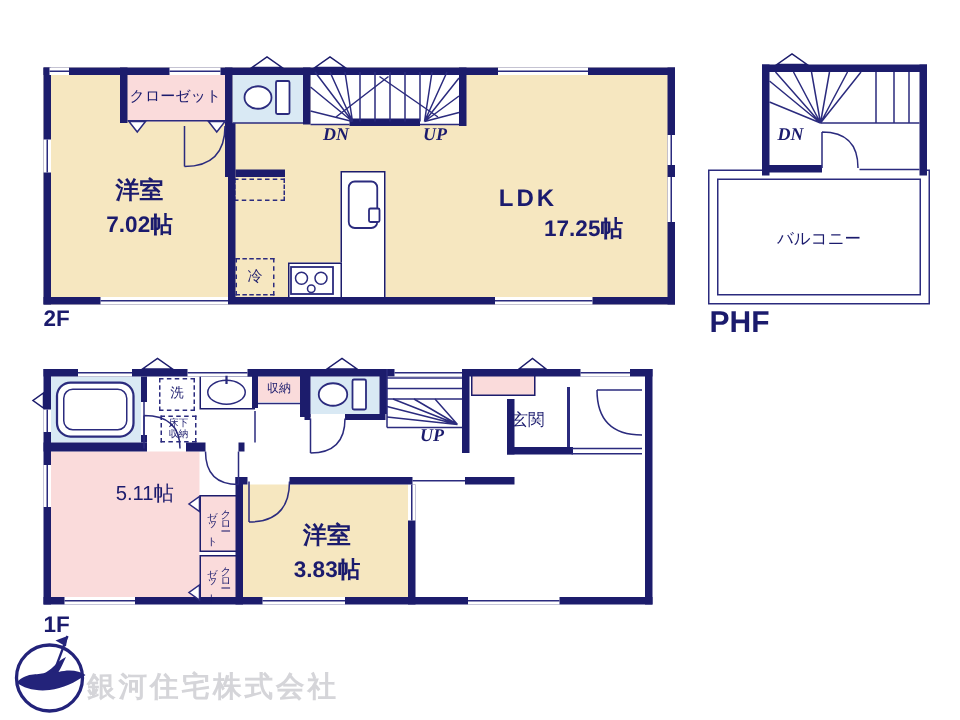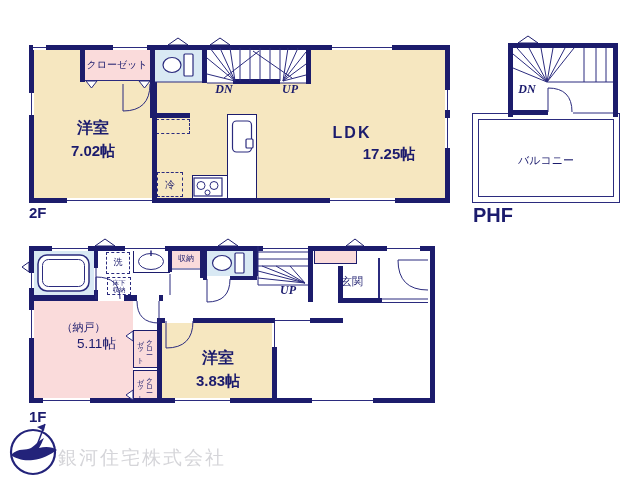--- a/index.html
+++ b/index.html
@@ -15,21 +15,21 @@
   .winh::after{content:"";position:absolute;left:0;right:0;top:2px;height:1px;background:var(--thin);}
   .winv{background:#fff;}
   .winv::after{content:"";position:absolute;top:0;bottom:0;left:2px;width:1px;background:var(--thin);}
   .lbl{color:var(--ink);white-space:nowrap;line-height:1;}
   .c{transform:translate(-50%,-50%);}
   .ser{font-family:"Liberation Serif","DejaVu Serif",serif;font-style:italic;font-weight:bold;}
   .dash{border:1px dashed var(--thin);}
   .boxed{border:1.5px solid var(--wall);}
   .vtext{writing-mode:vertical-rl;text-orientation:upright;color:var(--ink);position:absolute;line-height:1;}
   svg.overlay{position:absolute;left:0;top:0;pointer-events:none;}
-  .company{position:absolute;color:var(--gray);letter-spacing:2px;font-weight:normal;}
+  .company{position:absolute;color:var(--gray);letter-spacing:2px;font-weight:bold;}
 </style>
 </head>
 <body>
 
 <div class="plan">
 
   <div class="fill" style="left:29px;top:45px;width:421px;height:158px;background:var(--tan);"></div>
   <div class="fill" style="left:85px;top:50px;width:65px;height:31px;background:var(--pink);"></div>
   <div class="fill" style="left:155px;top:50px;width:47px;height:32px;background:var(--blue);"></div>
   <div class="fill" style="left:207px;top:48px;width:99px;height:35px;background:#fff;"></div>
@@ -231,21 +231,20 @@
 
   <div class="lbl c" style="left:118px;top:262px;font-size:9px;">洗</div>
   <div class="lbl" style="left:107px;top:279px;width:24px;text-align:center;font-size:6.5px;line-height:7px;">
     <div>床下</div>
     <div>収納</div>
   </div>
   <div class="lbl c" style="left:186px;top:259px;font-size:8px;">収納</div>
   <div class="lbl c" style="left:352px;top:281px;font-size:11px;">玄関</div>
   <div class="lbl c ser" style="left:288px;top:290px;font-size:12px;">UP</div>
   <div class="lbl" style="left:34px;top:320px;width:99px;text-align:center;">
-    <div style="font-size:11px;line-height:15px;">（納戸）</div>
     <div style="font-size:13.5px;line-height:17px;padding-left:26px;">5.11帖</div>
   </div>
   <span class="vtext" style="left:146px;top:334px;font-size:7px;">クロー</span>
   <span class="vtext" style="left:137px;top:336px;font-size:7px;">ゼット</span>
   <span class="vtext" style="left:146px;top:372px;font-size:7px;">クロー</span>
   <span class="vtext" style="left:137px;top:374px;font-size:7px;">ゼット</span>
   <div class="lbl c" style="left:218px;top:358px;font-size:16px;font-weight:600;">洋室</div>
   <div class="lbl c" style="left:218px;top:380px;font-size:15px;font-weight:600;">3.83帖</div>
   <div class="lbl" style="left:29px;top:409px;font-size:15px;font-weight:bold;">1F</div>
 

